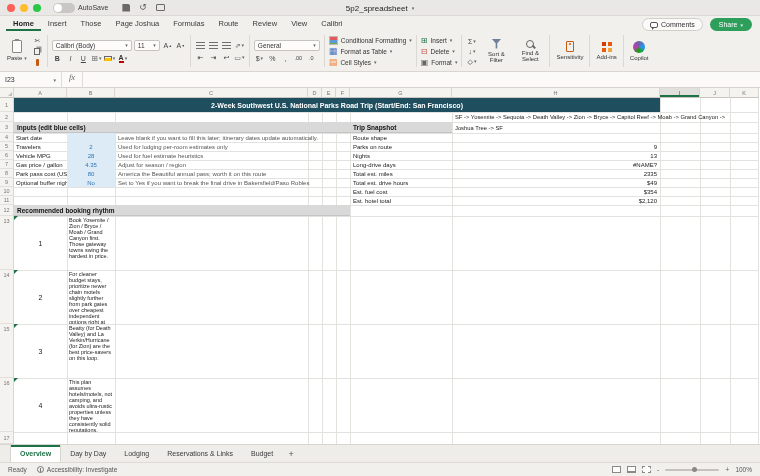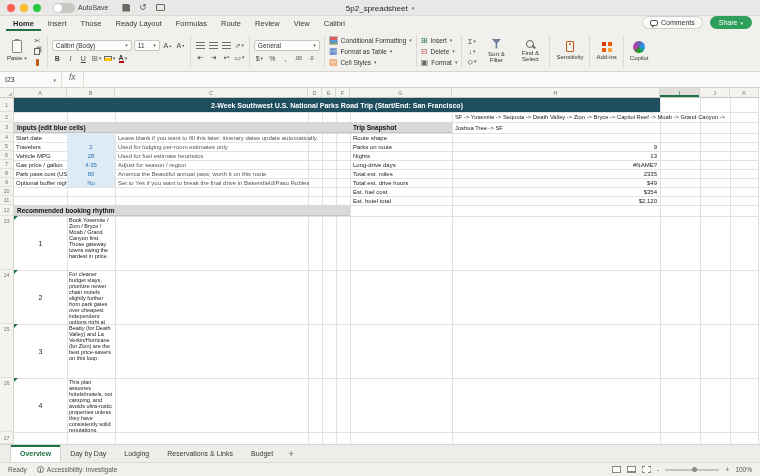--- a/index.html
+++ b/index.html
@@ -19,21 +19,21 @@
   .as-label { font-size:7px; color:#3b3b3b; }
   .tb-icons { display:flex; align-items:center; gap:9px; margin-left:14px; }
   .g-icon { font-size:9px; color:#5c5a57; line-height:9px; }
   .ic-floppy { width:8px; height:8px; background:#6B6966; clip-path:polygon(0 0,72% 0,100% 28%,100% 100%,0 100%); position:relative; }
   .ic-print { width:9px; height:7px; border:1px solid #6B6966; border-radius:1px; }
   .tb-title { position:absolute; left:50%; top:0; height:16px; transform:translateX(-50%);
     display:flex; align-items:center; gap:4px; font-size:8px; color:#1f1f1f;text-align:right; }
   .chev { font-size:5px; color:#666; }
 
   
-  .tabrow { height:15px; background:#F2F0ED; display:flex; align-items:flex-start; flex:none; }
+  .tabrow { height:15px; background:#F2F0ED; display:flex; align-items:flex-end; flex:none; }
   .tabs { display:flex; padding-left:6px; height:15px; }
   .tabs span { font-size:7.5px; color:#3a3a3a; padding:0 7px; display:flex; align-items:center; height:15px; }
   .tabs span:first-of-type { font-weight:bold; color:#1f1f1f; box-shadow:inset 0 -2px 0 #1E7145; }
   .tabrow-right { margin-left:auto; display:flex; align-items:center; gap:7px; padding-right:8px; }
   .comments-btn { display:flex; align-items:center; gap:3px; font-size:7px; color:#333;
     border:1px solid #D2CFCA; border-radius:8px; height:13px; padding:0 7px; background:#FBFAF8; }
   .ic-bubble { width:8px; height:6px; border:1px solid #555; border-radius:2px; position:relative; background:#fff; }
   .ic-bubble::after { content:""; position:absolute; left:1px; bottom:-3px; width:0; height:0;
     border-top:3px solid #555; border-right:3px solid transparent; }
   .share-btn { display:flex; align-items:center; gap:3px; background:#2E9E5B; color:#fff;
@@ -81,21 +81,21 @@
     linear-gradient(#E8590C,#E8590C) 6px 0/4px 4px no-repeat,
     linear-gradient(#E8590C,#E8590C) 0 6px/4px 4px no-repeat,
     linear-gradient(#F2A33C,#F2A33C) 6px 6px/4px 4px no-repeat; }
   .ic-copilot { width:12px; height:12px; border-radius:50%;
     background:conic-gradient(#6264A7,#2899F5,#13A10E,#C239B3,#6264A7); }
 
   
   .formulabar { height:16px; background:#FBFAF9; border-bottom:1px solid #D6D3CE; display:flex; align-items:center; flex:none; }
   .namebox { width:62px; height:16px; display:flex; align-items:center; justify-content:space-between;
     padding:0 5px; font-size:7px; color:#333; border-right:1px solid #E0DDD8; }
-  .fxbox { font-family:Liberation Sans, sans-serif; font-style:italic; font-size:8.5px; color:#666;
+  .fxbox { font-family:Liberation Serif, serif; font-style:italic; font-size:8.5px; color:#666;
     padding:0 7px; border-right:1px solid #E0DDD8; height:16px; display:flex; align-items:flex-start; }
   .forminput { flex:1; height:16px; }
 
   
   .sheet { position:relative; width:760px; height:356px; background:#fff; overflow:hidden; flex:none; }
   .gridsvg { position:absolute; left:0; top:0; z-index:0; }
   .colhdr { position:absolute; left:0; top:0; display:flex; z-index:2; }
   .ch { height:10px; border-right:1px solid #D9D6D1; border-bottom:1px solid #C9C6C1; background:#F5F3F0;
     font-size:5.5px; color:#777; display:flex; align-items:center; justify-content:center; flex:none; }
   .ch.corner { position:relative; }
@@ -185,21 +185,21 @@
       <span class="chev">▾</span>
     </div>
   </div>
 
   <div class="tabrow">
     <div class="tabs">
 
     <span>Home</span>
         <span>Insert</span>
         <span>Those</span>
-        <span>Ready Layout</span>
+        <span>Page Joshua</span>
         <span>Formulas</span>
         <span>Route</span>
         <span>Review</span>
         <span>View</span>
         <span>Calibri</span>
       </div>
     <div class="tabrow-right">
       <span class="comments-btn">
         <span class="ic-bubble"></span>
         <span>Comments</span>

